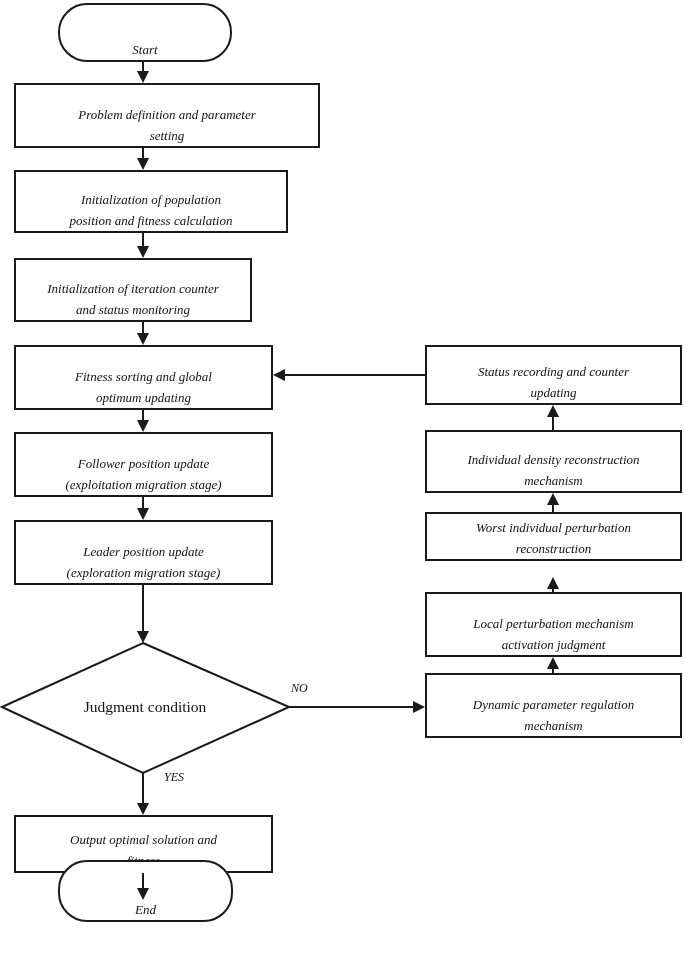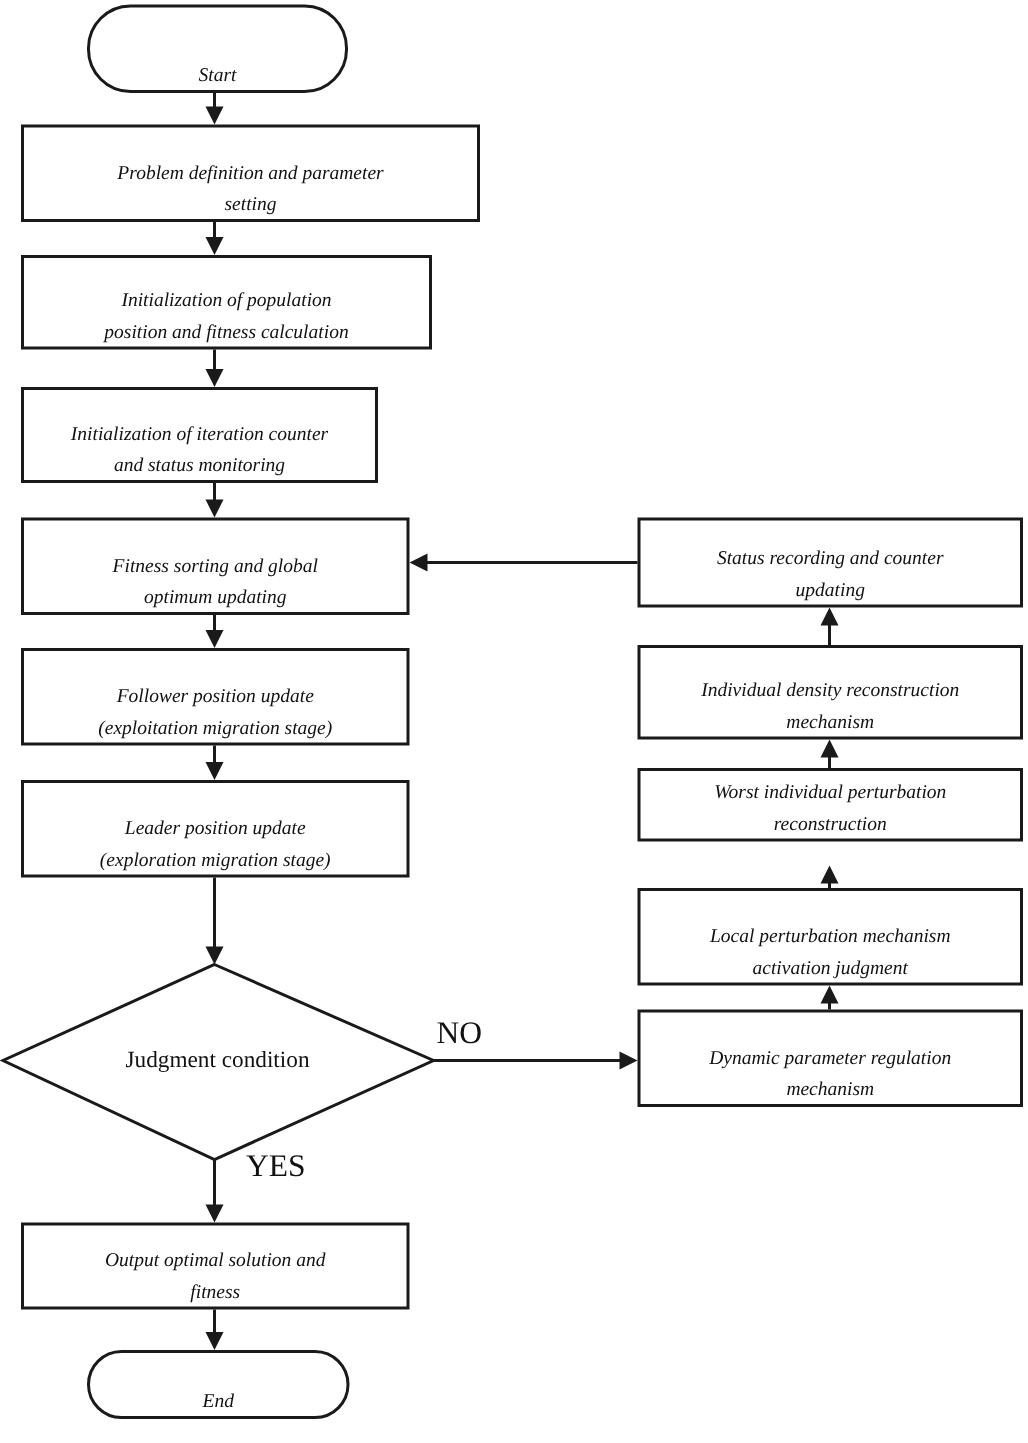--- a/index.html
+++ b/index.html
@@ -31,23 +31,24 @@
   .lbl span{display:block;}
   .vline{position:absolute;width:2px;background:var(--line);}
   .hline{position:absolute;height:2px;background:var(--line);}
   .ah{position:absolute;width:0;height:0;color:var(--line);}
   .ah-down{border-left:6px solid transparent;border-right:6px solid transparent;border-top:12px solid currentColor;}
   .ah-up{border-left:6px solid transparent;border-right:6px solid transparent;border-bottom:12px solid currentColor;}
   .ah-left{border-top:6px solid transparent;border-bottom:6px solid transparent;border-right:12px solid currentColor;}
   .ah-right{border-top:6px solid transparent;border-bottom:6px solid transparent;border-left:12px solid currentColor;}
   .edge-label{
     position:absolute;
-    font-size:21px;line-height:20px;
+    font-size:12px;line-height:20px;
     background:var(--background);
     padding:0 2px;
+    font-style:italic;
   }
   .diamond-wrap{position:absolute;left:0;top:641px;}
   .diamond-text{
     position:absolute;left:30px;top:697px;width:230px;
     text-align:center;font-size:15.5px;line-height:20px;
   }
 </style>
 </head>
 <body>
 
@@ -106,21 +107,21 @@
   </svg>
   <div class="diamond-text">Judgment condition</div>
 
   <div class="box" style="left:14px;top:815px;width:259px;height:58px">
     <div class="lbl">
       <span>Output optimal solution and</span>
       <span>fitness</span>
     </div>
   </div>
 
-  <div class="box terminator" style="left:58px;top:900px;width:175px;height:46px">
+  <div class="box terminator" style="left:58px;top:860px;width:175px;height:62px">
     <div class="lbl">
       <span>End</span>
     </div>
   </div>
 
   <div class="box" style="left:425px;top:345px;width:257px;height:60px">
     <div class="lbl">
       <span>Status recording and counter</span>
       <span>updating</span>
     </div>

